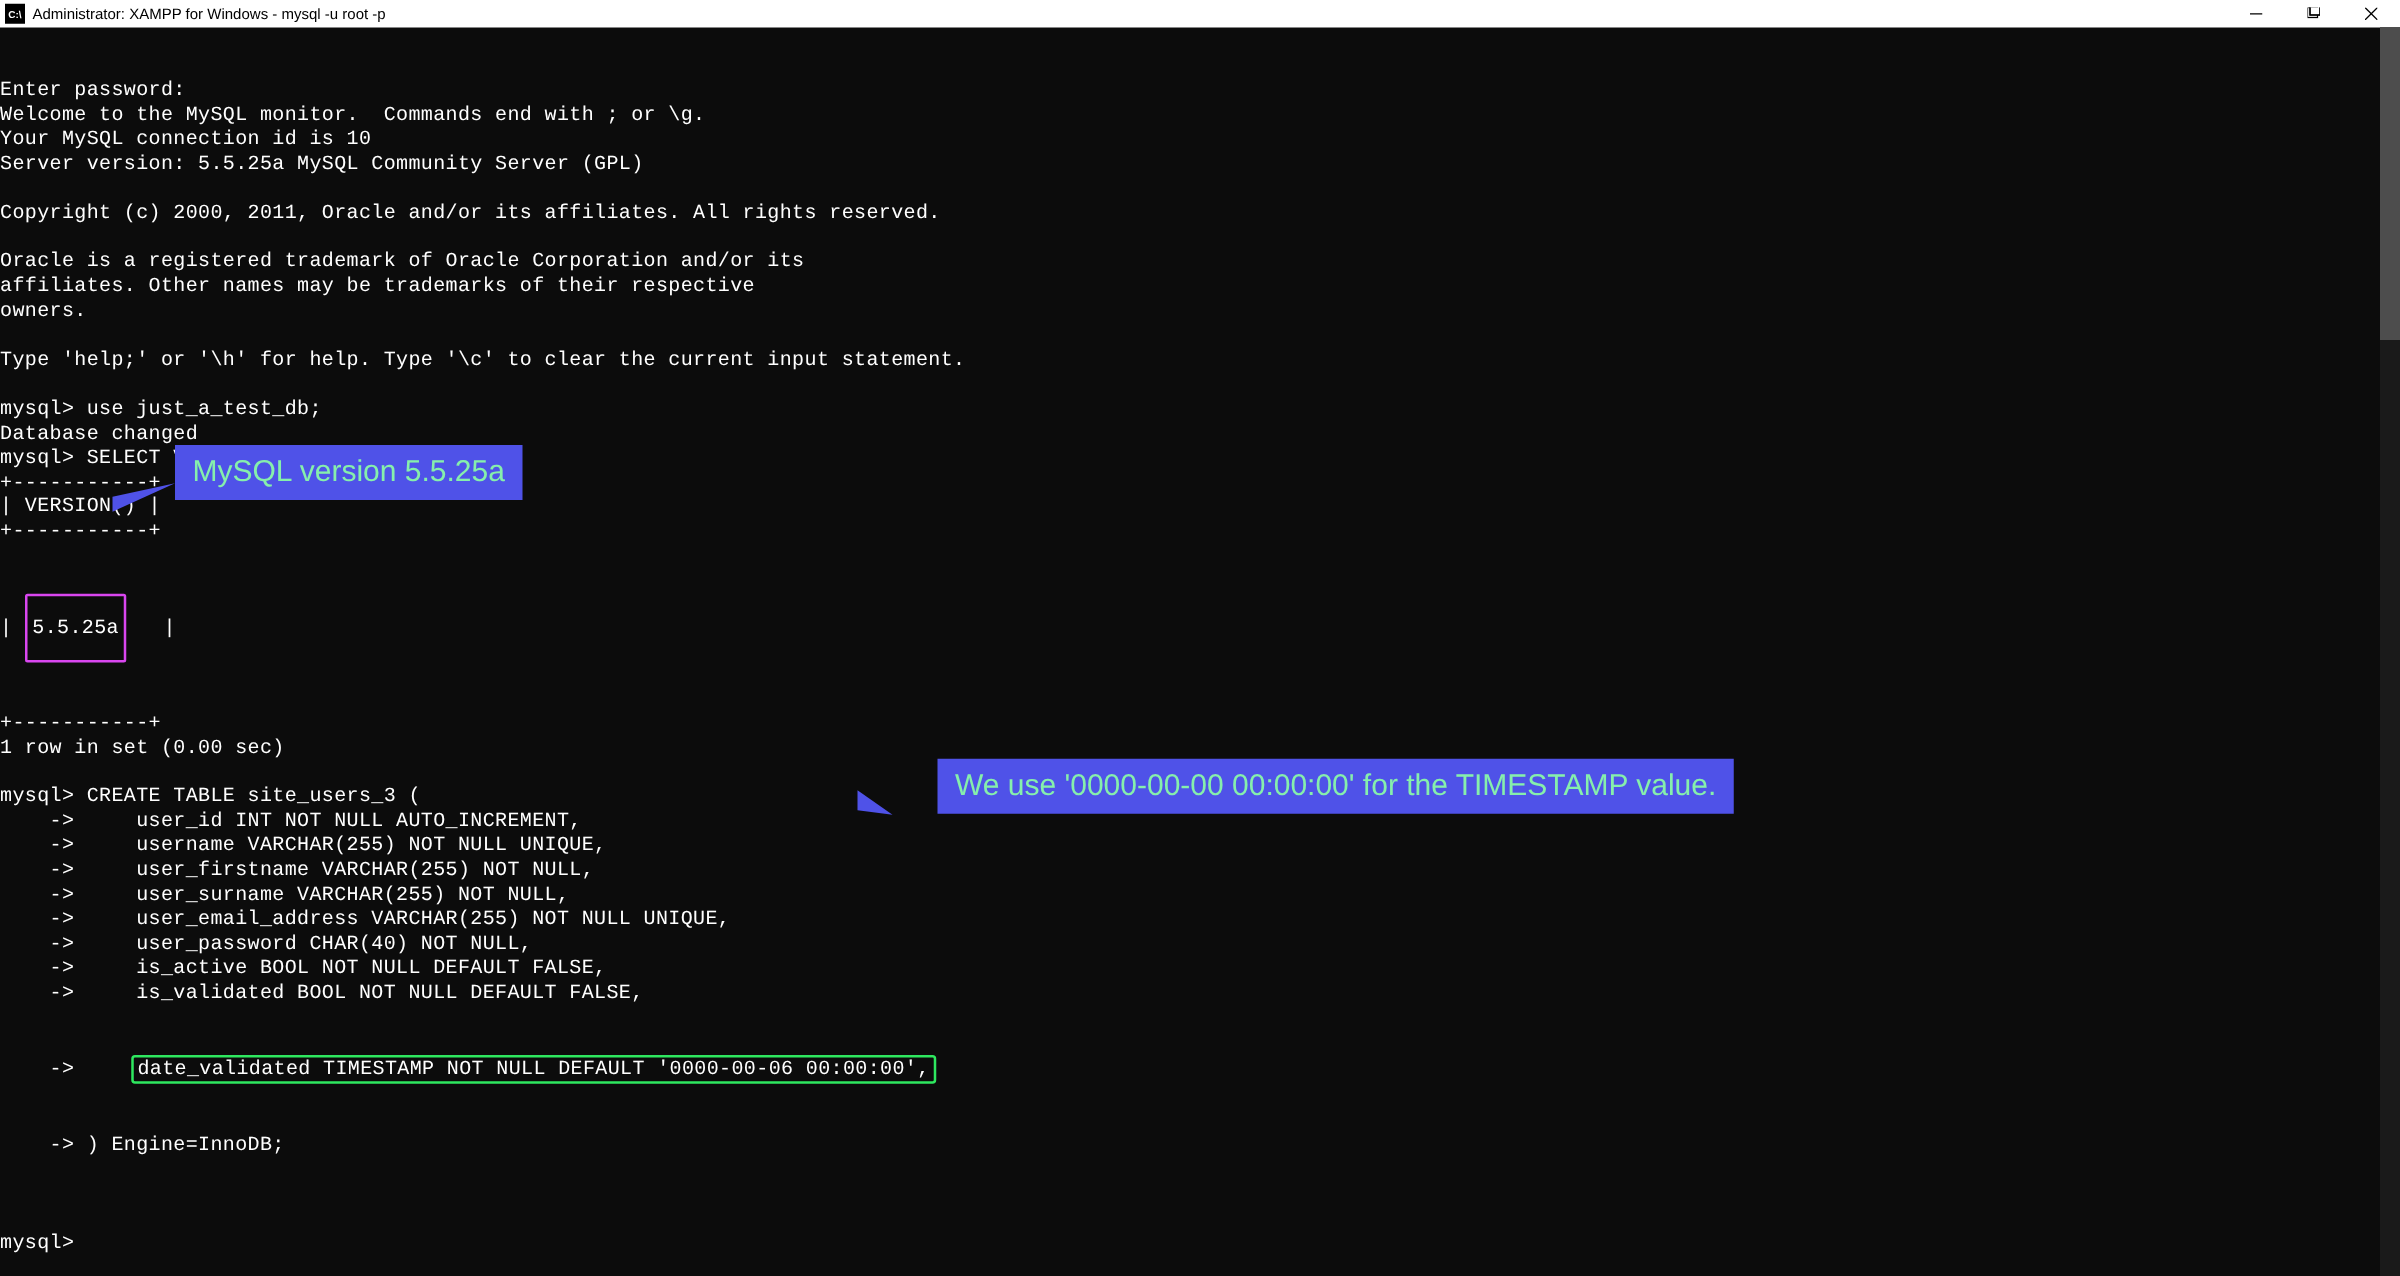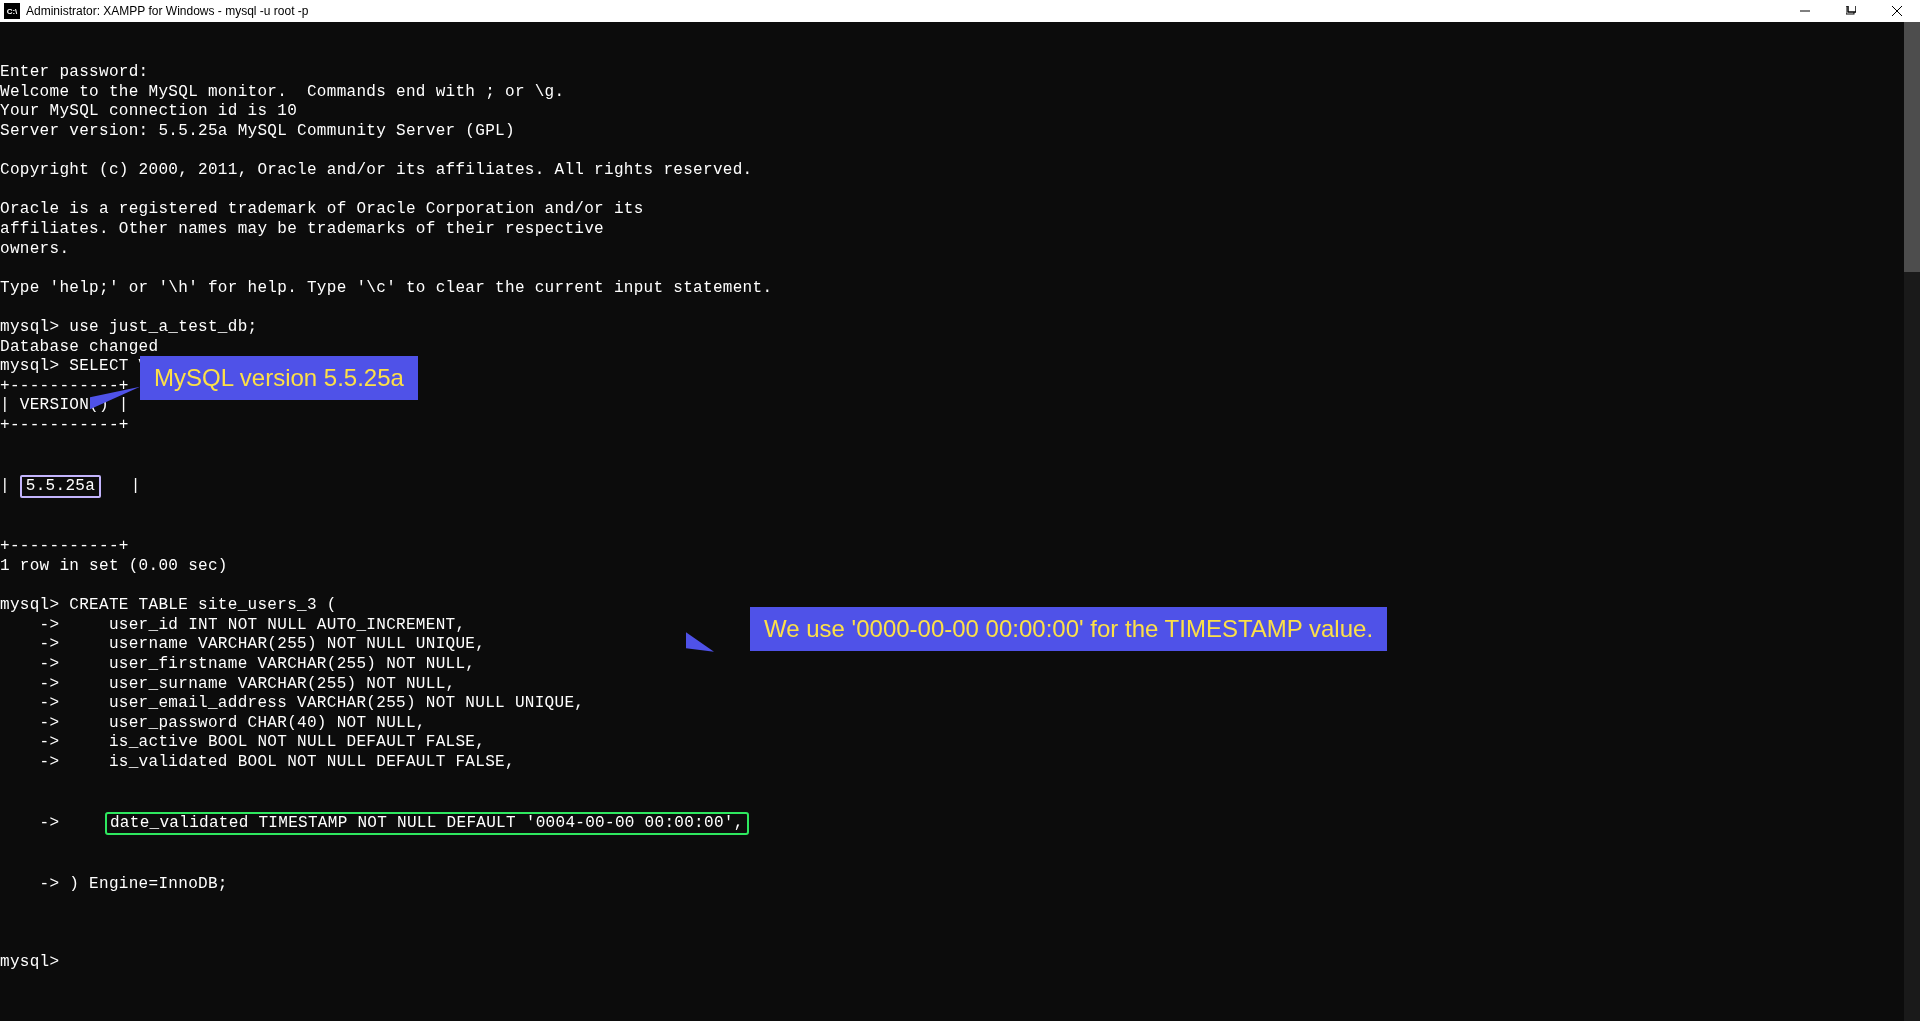--- a/index.html
+++ b/index.html
@@ -52,29 +52,29 @@
     .terminal {
       padding: 2px 0 0 0;
       font-size: 16px;
       line-height: 19.6px;
       white-space: pre;
       letter-spacing: 0.3px;
       position: relative;
     }
     .line { white-space: pre; }
     .highlight-box {
-      border: 2px solid #c4b5fd;
+      border: 2px solid #d946ef;
       border-radius: 2px;
-      padding: 0 4px;
+      padding: 16px 4px;
       display: inline-block;
     }
     .callout {
       position: absolute;
       background: #4f52e8;
-      color: #fde047;
+      color: #86efac;
       font-family: 'Segoe UI', Arial, sans-serif;
       font-size: 24px;
       padding: 8px 14px;
       white-space: nowrap;
     }
     .callout.one {
       top: 356px;
       left: 140px;
     }
     .callout.two {
@@ -151,21 +151,21 @@
           <line x1="10" y1="0" x2="0" y2="10"></line>
         </svg>
     </div>
   </div>
 </div>
 
 <div class="terminal">
   <div id="block1"><div class="line">Enter password:</div><div class="line">Welcome to the MySQL monitor.  Commands end with ; or \g.</div><div class="line">Your MySQL connection id is 10</div><div class="line">Server version: 5.5.25a MySQL Community Server (GPL)</div><div class="line">&nbsp;</div><div class="line">Copyright (c) 2000, 2011, Oracle and/or its affiliates. All rights reserved.</div><div class="line">&nbsp;</div><div class="line">Oracle is a registered trademark of Oracle Corporation and/or its</div><div class="line">affiliates. Other names may be trademarks of their respective</div><div class="line">owners.</div><div class="line">&nbsp;</div><div class="line">Type 'help;' or '\h' for help. Type '\c' to clear the current input statement.</div><div class="line">&nbsp;</div><div class="line">mysql&gt; use just_a_test_db;</div><div class="line">Database changed</div><div class="line">mysql&gt; SELECT VERSION();</div><div class="line">+-----------+</div><div class="line">| VERSION() |</div><div class="line">+-----------+</div></div>
   <div class="line"><span>| </span><span class="highlight-box">5.5.25a</span><span>   |</span></div>
   <div id="block2"><div class="line">+-----------+</div><div class="line">1 row in set (0.00 sec)</div><div class="line">&nbsp;</div><div class="line">mysql&gt; CREATE TABLE site_users_3 (</div><div class="line">    -&gt;     user_id INT NOT NULL AUTO_INCREMENT,</div><div class="line">    -&gt;     username VARCHAR(255) NOT NULL UNIQUE,</div><div class="line">    -&gt;     user_firstname VARCHAR(255) NOT NULL,</div><div class="line">    -&gt;     user_surname VARCHAR(255) NOT NULL,</div><div class="line">    -&gt;     user_email_address VARCHAR(255) NOT NULL UNIQUE,</div><div class="line">    -&gt;     user_password CHAR(40) NOT NULL,</div><div class="line">    -&gt;     is_active BOOL NOT NULL DEFAULT FALSE,</div><div class="line">    -&gt;     is_validated BOOL NOT NULL DEFAULT FALSE,</div></div>
-  <div class="line"><span>    -&gt;     </span><span class="green-line-wrap">date_validated TIMESTAMP NOT NULL DEFAULT '0004-00-00 00:00:00',</span></div>
+  <div class="line"><span>    -&gt;     </span><span class="green-line-wrap">date_validated TIMESTAMP NOT NULL DEFAULT '0000-00-06 00:00:00',</span></div>
   <div id="block3"><div class="line">    -&gt; ) Engine=InnoDB;</div><div class="line">&nbsp;</div></div>
   <div class="line"><span>mysql&gt; </span></div>
 </div>
 
 <div class="tail-one"></div>
 <div class="callout one">MySQL version 5.5.25a</div>
 
 <div class="tail-two"></div>
 <div class="callout two">We use '0000-00-00 00:00:00' for the TIMESTAMP value.</div>
 

